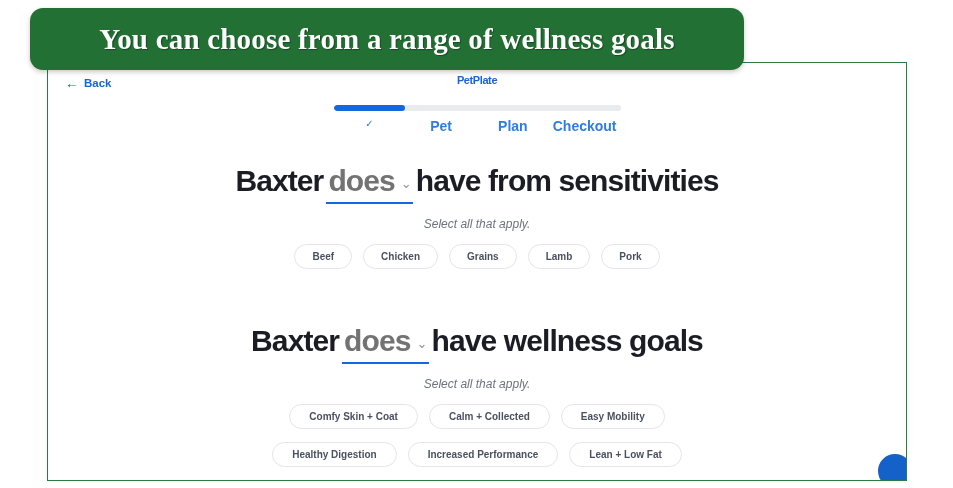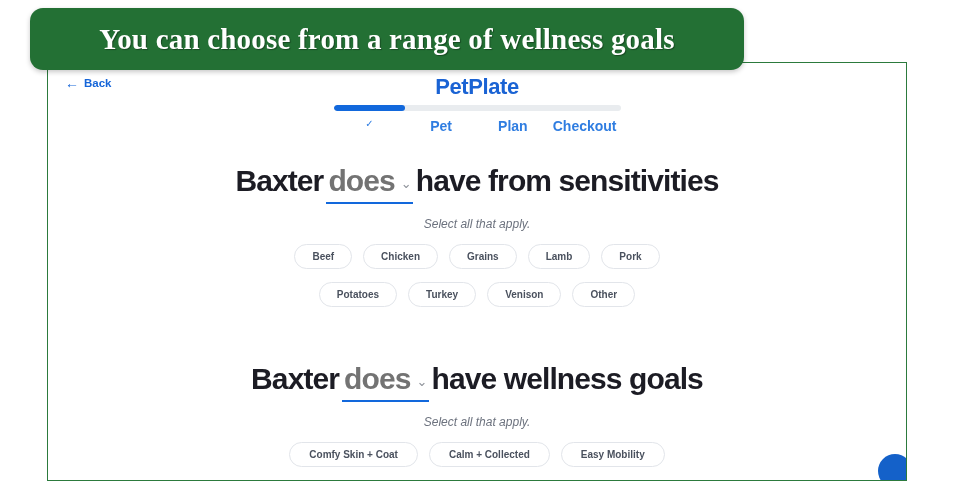--- a/index.html
+++ b/index.html
@@ -75,21 +75,21 @@
     line-height: 1;
     font-weight: 400;
   }
   .brand {
     position: absolute;
     left: 0;
     right: 0;
     top: 11px;
     text-align: center;
     color: #1a63d4;
-    font-size: 22px;
+    font-size: 11px;
     font-weight: 700;
     letter-spacing: -0.4px;
   }
 
   
   .progress-wrap {
     width: 287px;
     margin: 0 auto;
     padding-top: 2px;
   }
@@ -243,26 +243,20 @@
     </div>
     <div class="subtext">Select all that apply.</div>
 
     <div class="chip-row">
       <div class="chip">Beef</div>
       <div class="chip">Chicken</div>
       <div class="chip">Grains</div>
       <div class="chip">Lamb</div>
       <div class="chip">Pork</div>
     </div>
-    <div class="chip-row">
-      <div class="chip">Potatoes</div>
-      <div class="chip">Turkey</div>
-      <div class="chip">Venison</div>
-      <div class="chip">Other</div>
-    </div>
   </div>
 
   <div class="section second">
     <div class="question">
       <span>Baxter</span>
       <span class="dropdown">
         <span class="dropdown-value">does</span>
         <span class="dropdown-caret">⌄</span>
       </span>
       <span>have wellness goals</span>

